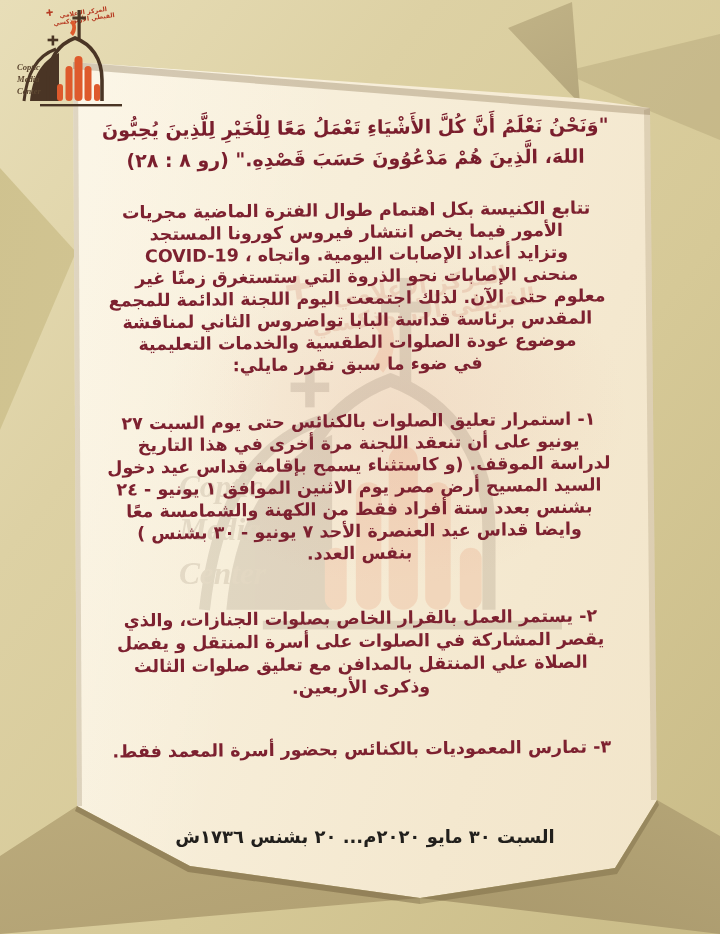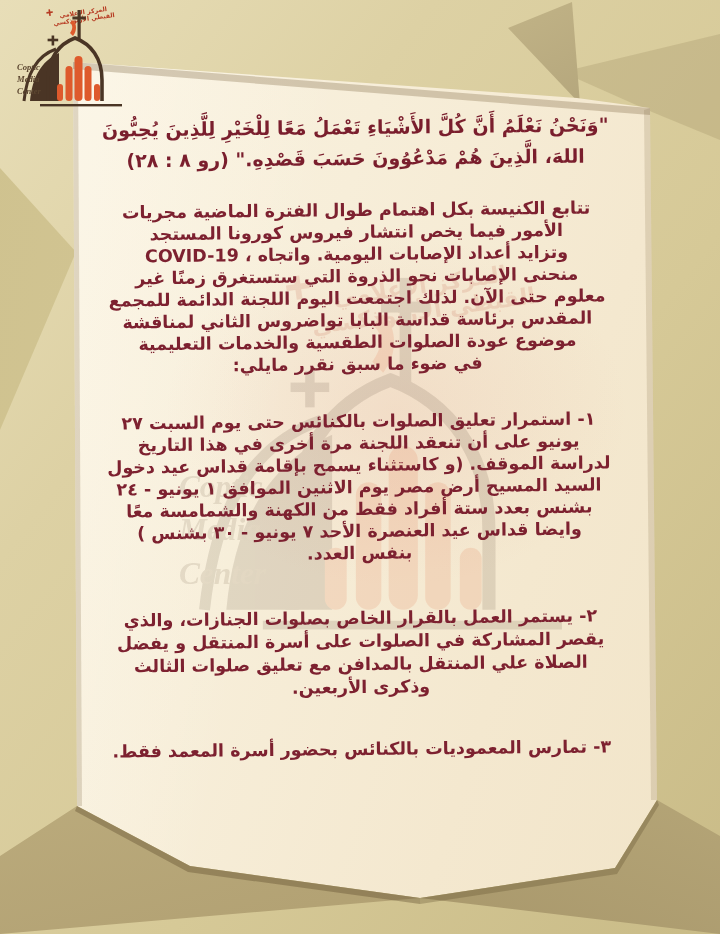--- a/index.html
+++ b/index.html
@@ -121,20 +121,21 @@
 بشنس بعدد ستة أفراد فقط من الكهنة والشمامسة معًا
 وايضا قداس عيد العنصرة الأحد ٧ يونيو - ٣٠ بشنس )
 بنفس العدد.</div>
       <div class="p2 lines">٢- يستمر العمل بالقرار الخاص بصلوات الجنازات، والذي
 يقصر المشاركة في الصلوات على أسرة المنتقل و يفضل
 الصلاة علي المنتقل بالمدافن مع تعليق صلوات الثالث
 وذكرى الأربعين.</div>
       <div class="p3 lines">٣- تمارس المعموديات بالكنائس بحضور أسرة المعمد فقط.</div>
     </div>
 
+    <div class="date">السبت ٣٠ مايو ٢٠٢٠م... ٢٠ بشنس ١٧٣٦ش</div>
   </div>
 
   <div class="shape page-topshadow"></div>
   <div class="shape page-leftcrease"></div>
   <div class="shape page-rightcrease"></div>
   <div class="shape wedge-bl"></div>
   <div class="shape wedge-br"></div>
   <div class="shape edge-bl"></div>
   <div class="shape edge-br"></div>
 

